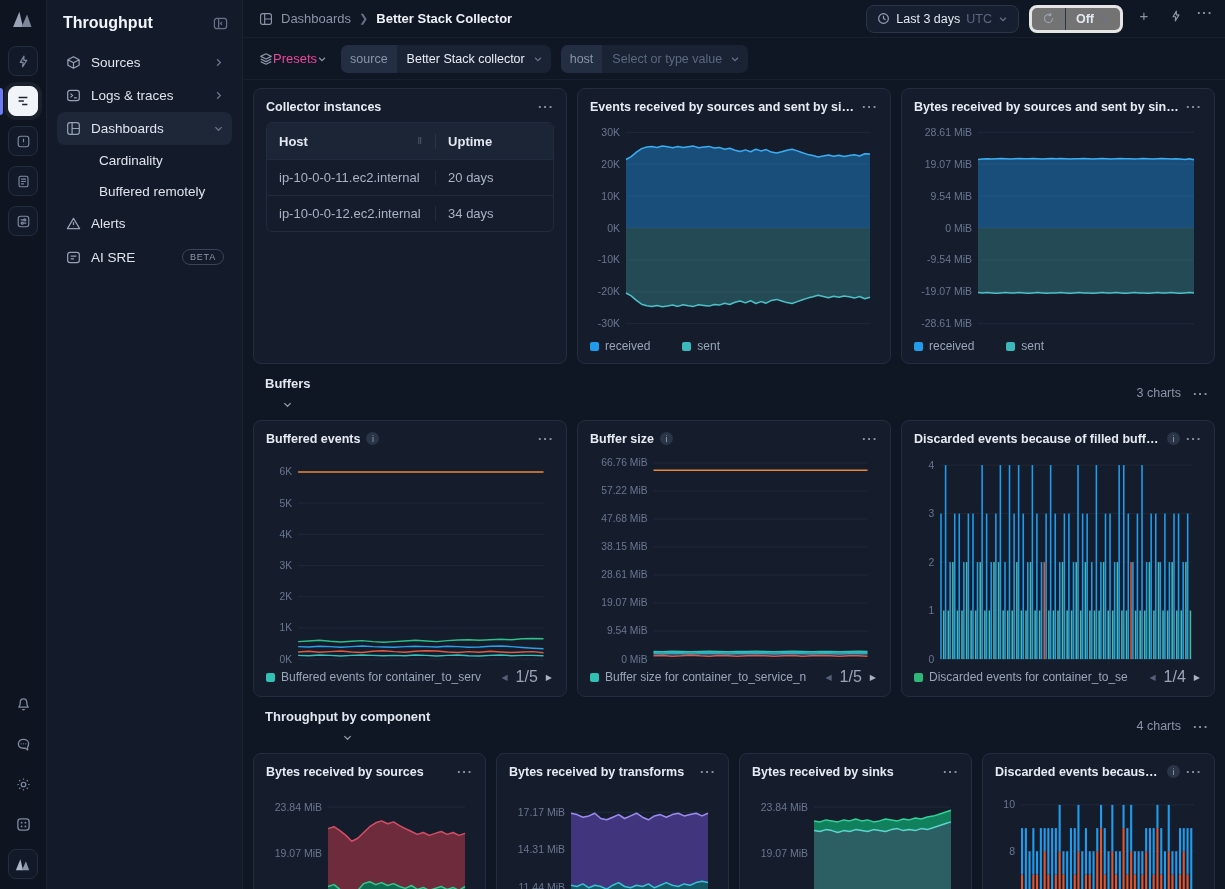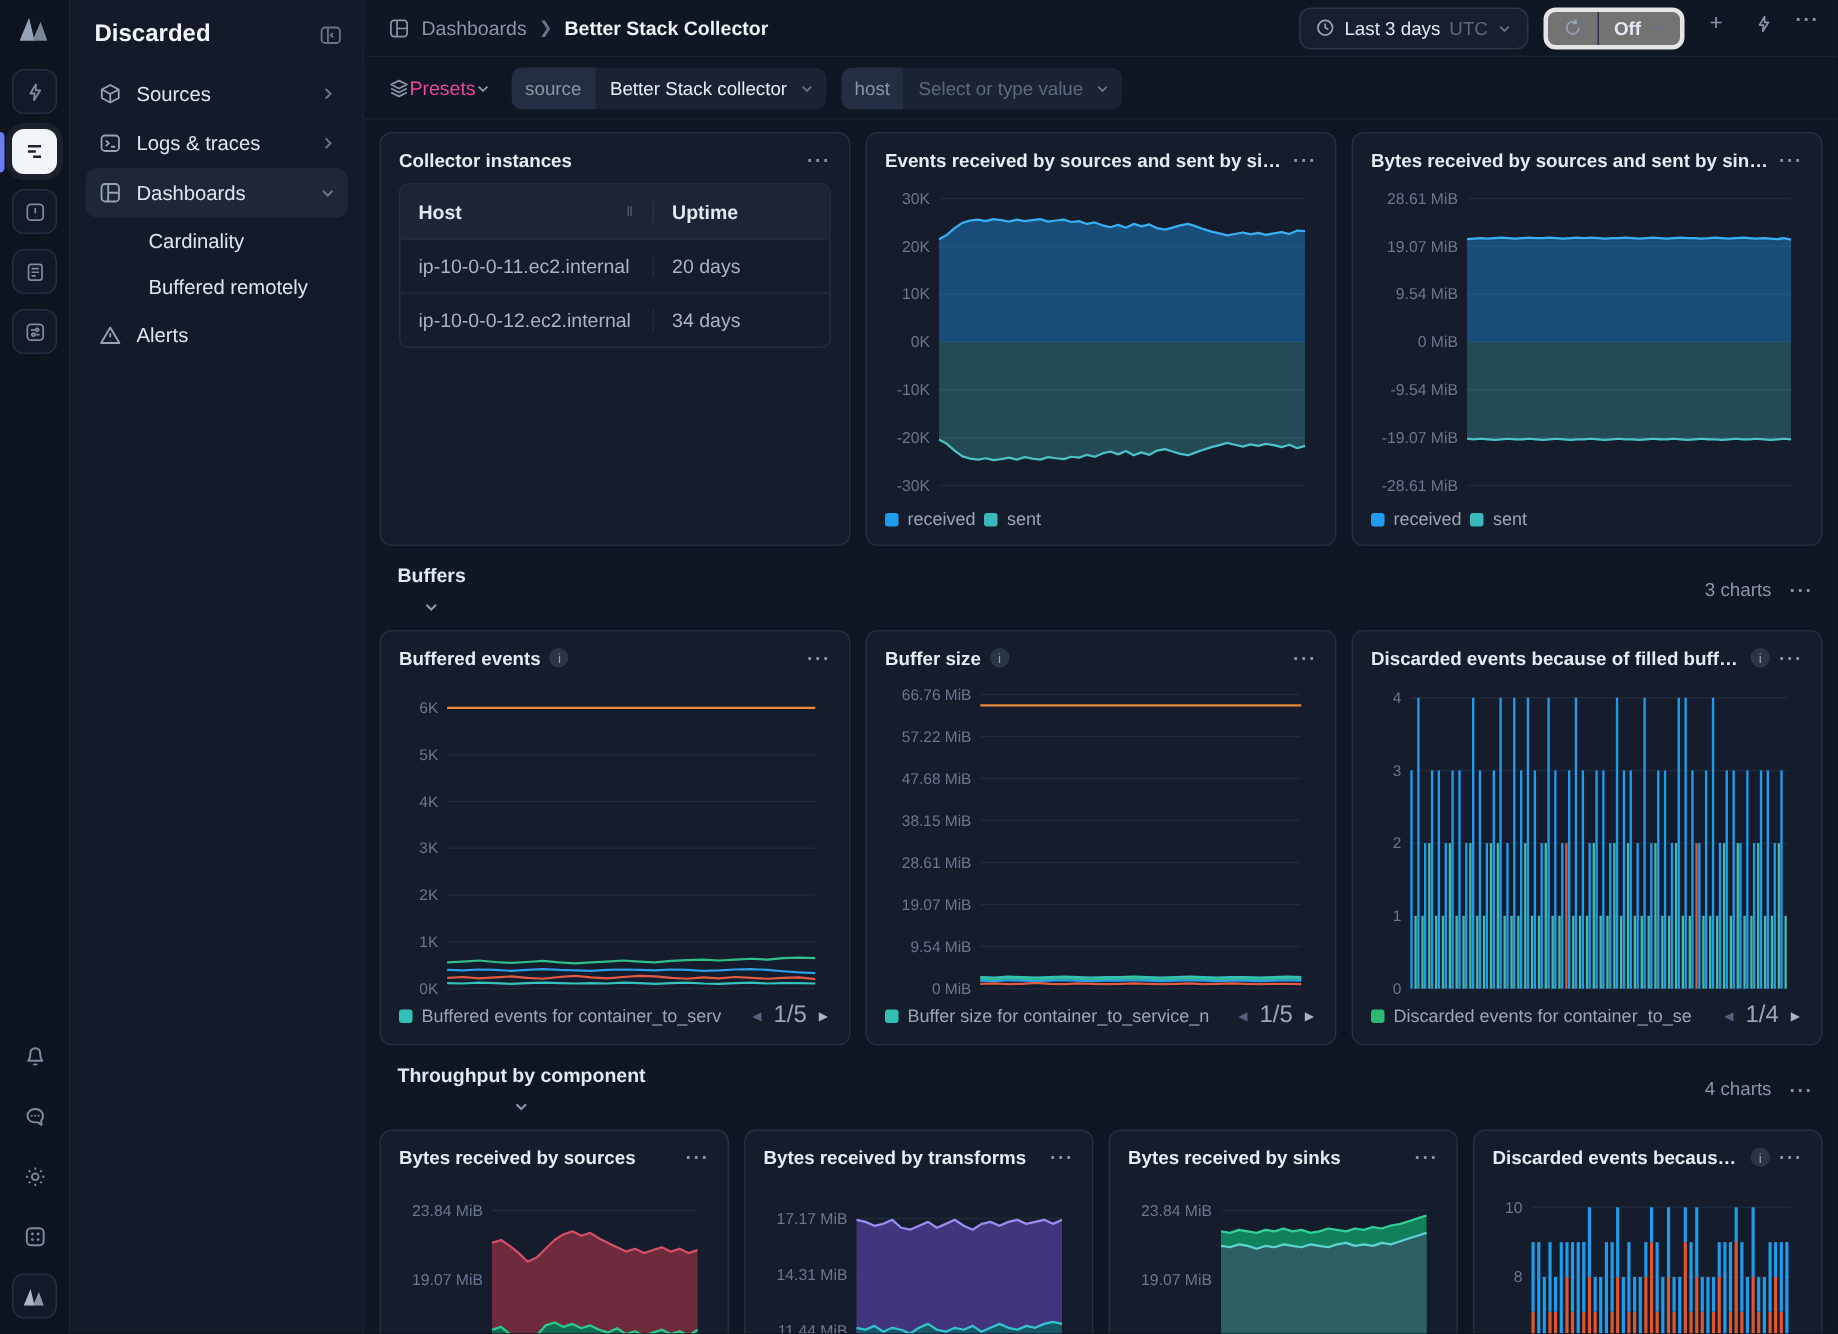--- a/index.html
+++ b/index.html
@@ -62,21 +62,21 @@
   .grid4 { display:grid; grid-template-columns:repeat(4,1fr); gap:10px; }
   .card { background:#151d2d; border:1px solid #232e41; border-radius:8px; padding:10px 12px; display:flex; flex-direction:column; min-width:0; }
   .r1 .card { height:276px; }
   .r2 .card { height:277px; }
   .r3 .card { height:300px; }
   .card-head { display:flex; align-items:center; gap:6px; margin-bottom:4px; flex-shrink:0; }
   .card-title { font-size:12.5px; font-weight:700; color:#e6ebf2; white-space:nowrap; overflow:hidden; text-overflow:ellipsis; }
   .info-i { width:13px; height:13px; border-radius:50%; background:#2a3548; color:#97a2b5; font-size:9px; display:flex; align-items:center; justify-content:center; flex-shrink:0; cursor:pointer; }
   .card-head .dots { margin-left:auto; }
   .chart-svg { width:100%; flex:1; display:block; min-height:0; }
-  .legend { display:flex; gap:6px; align-items:center; padding-top:4px; flex-shrink:0; }
+  .legend { display:flex; gap:32px; align-items:center; padding-top:4px; flex-shrink:0; }
   .legend-item { display:flex; gap:6px; align-items:center; font-size:12px; color:#9aa5b8; cursor:pointer; }
   .sw { width:9px; height:9px; border-radius:2px; flex-shrink:0; }
   .cfoot { display:flex; align-items:center; gap:6px; padding-top:4px; font-size:12px; color:#9aa5b8; flex-shrink:0; }
   .cfoot .flabel { flex:1; white-space:nowrap; overflow:hidden; min-width:0; }
   .pg-arrow { font-size:8px; color:#55607a; cursor:pointer; padding:0 2px; }
   .pg-arrow.on { color:#aab3c2; }
   .pg-num { color:#9aa5b8; font-size:16px; }
 
   .section-bar { display:flex; align-items:center; justify-content:space-between; padding:12px 6px 10px 12px; }
   .section-left { display:flex; align-items:center; gap:8px; font-size:13px; font-weight:600; color:#e2e8f0; cursor:pointer;flex-direction:column; }
@@ -169,21 +169,21 @@
         <svg width="16" height="13" viewBox="0 0 24 20">
             <path d="M1 19 L8 2 L12 19 Z" fill="#aeb7c8"></path>
             <path d="M10.5 19 L16.5 5 L21.5 19 Z" fill="#8d97aa"></path>
           </svg>
       </div>
     </div>
   </div>
 
   <div class="sidebar">
     <div class="sb-head">
-      <span class="sb-title">Discarded</span>
+      <span class="sb-title">Throughput</span>
       <span class="collapse-btn">
         <svg width="15" height="15" viewBox="0 0 16 16" fill="none" stroke="currentColor" stroke-width="1.3">
             <rect x="1.5" y="2.5" width="13" height="11" rx="2.5"></rect>
             <path d="M6 2.5 V13.5 M9.5 6.5 L8 8 L9.5 9.5"></path>
           </svg>
       </span>
     </div>
     <div class="sb-item">
       <span class="ic">
           <svg width="15" height="15" viewBox="0 0 16 16" fill="none" stroke="currentColor" stroke-width="1.3">
@@ -228,20 +228,30 @@
     <div class="sb-sub">Cardinality</div>
     <div class="sb-sub">Buffered remotely</div>
     <div class="sb-item">
       <span class="ic">
           <svg width="15" height="15" viewBox="0 0 16 16" fill="none" stroke="currentColor" stroke-width="1.3">
             <path d="M8 2.5 L14.5 13.5 H1.5 Z" stroke-linejoin="round"></path>
             <path d="M8 6.5 V9.5 M8 11.3 V11.5"></path>
           </svg>
         </span>
       <span class="lbl">Alerts</span>
+    </div>
+    <div class="sb-item">
+      <span class="ic">
+          <svg width="15" height="15" viewBox="0 0 16 16" fill="none" stroke="currentColor" stroke-width="1.3">
+            <rect x="1.8" y="2.5" width="12.4" height="11" rx="2.5"></rect>
+            <path d="M5 6.5 H11 M5 9.5 H8.5"></path>
+          </svg>
+        </span>
+      <span class="lbl">AI SRE</span>
+      <span class="beta-pill">BETA</span>
     </div>
   </div>
 
   <div class="main">
 
     <div class="topbar">
       <div class="crumb">
         <span class="ic">
             <svg width="14" height="14" viewBox="0 0 16 16" fill="none" stroke="currentColor" stroke-width="1.3">
               <rect x="1.8" y="1.8" width="12.4" height="12.4" rx="2.5"></rect>

